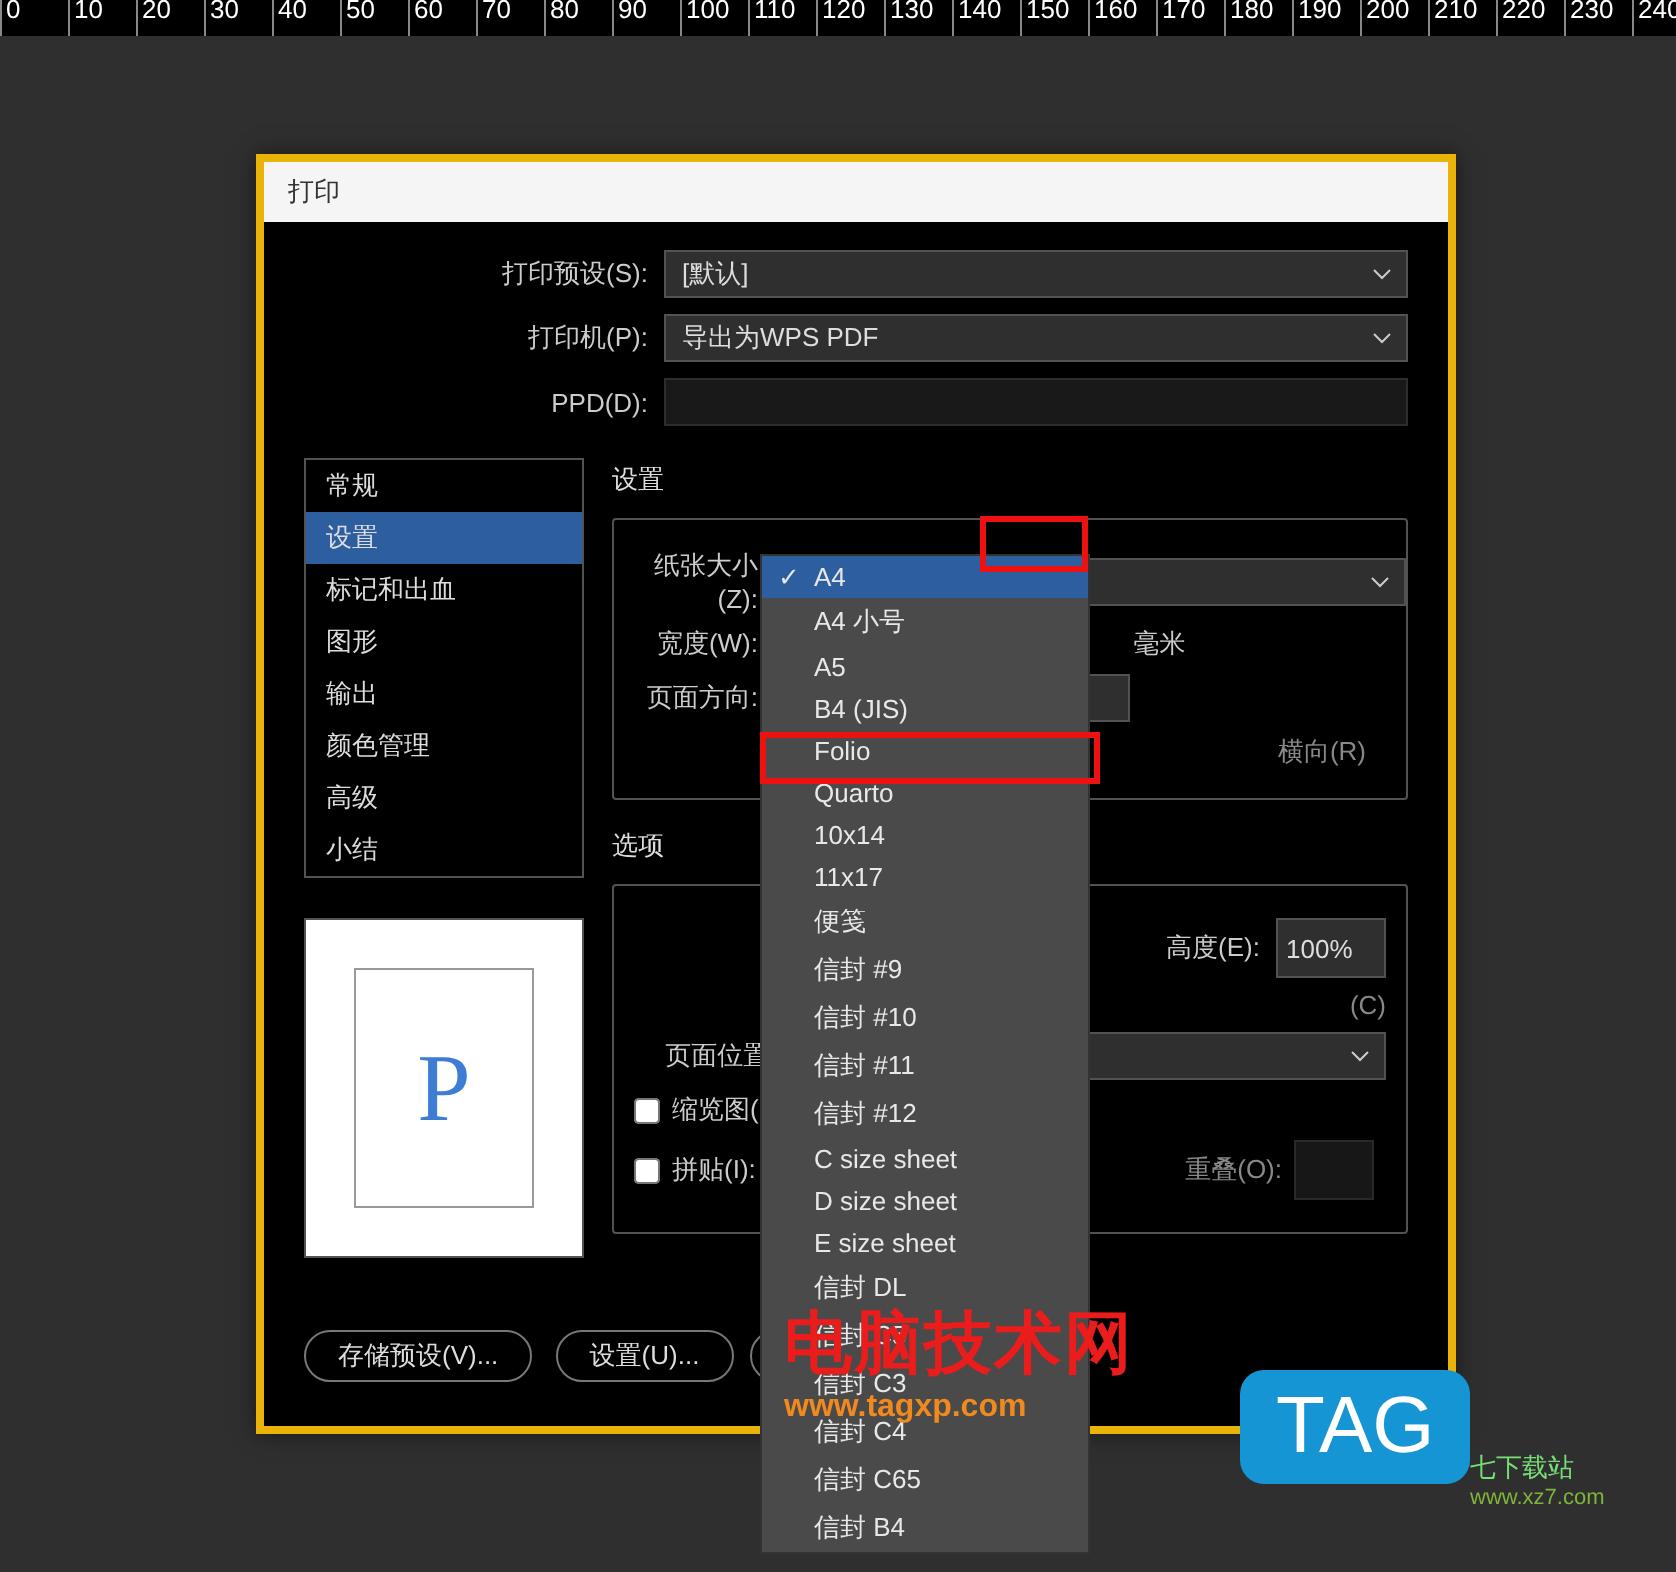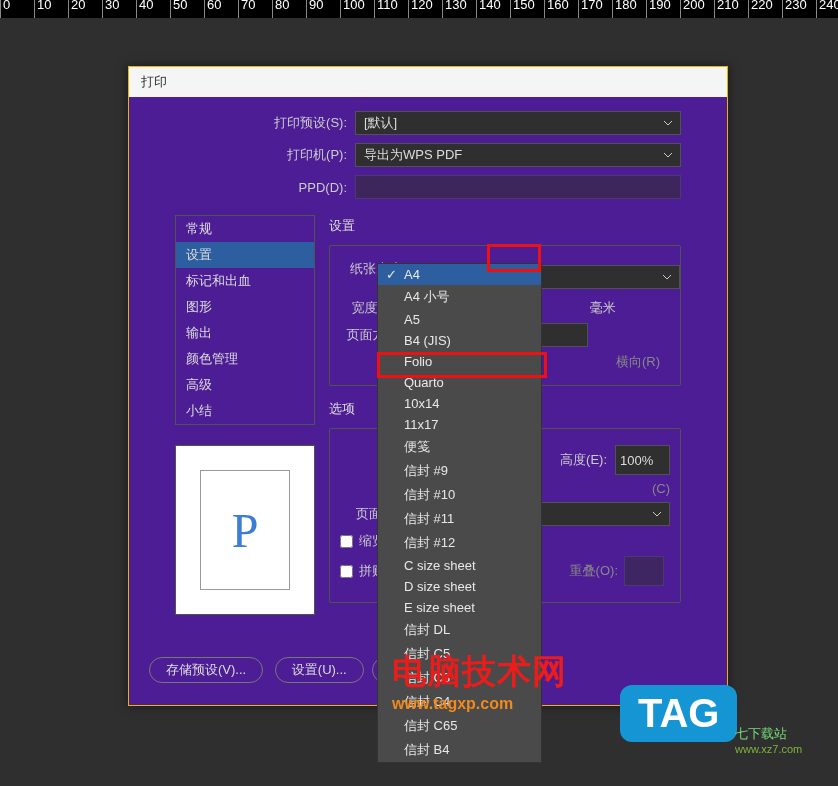--- a/index.html
+++ b/index.html
@@ -1,22 +1,22 @@
 <!DOCTYPE html>
 <html><head>
 <meta charset="utf-8">
 <style>
 *{margin:0;padding:0;box-sizing:border-box;font-family:"Microsoft YaHei",sans-serif;font-size:13px}
 body{background:#2b2b2b;width:838px;height:786px;overflow:hidden;position:relative}
 .ruler{position:absolute;top:0;left:0;right:0;height:18px;background:#000;color:#fff;display:flex;font-size:9px;overflow:hidden}
 .ruler-tick{flex:0 0 34px;border-left:1px solid #888;padding-left:2px;line-height:10px}
 .canvas{position:absolute;top:18px;left:0;right:0;bottom:0;background:#2f2f2f}
-.dialog{position:absolute;top:48px;left:128px;width:600px;height:640px;background:#4c1d95;border:1px solid #eab308;box-shadow:0 0 10px rgba(0,0,0,.5)}
+.dialog{position:absolute;top:59px;left:128px;width:600px;height:640px;background:#000000;border:4px solid #eab308;box-shadow:0 0 10px rgba(0,0,0,.5)}
 .titlebar{height:30px;background:#f5f5f5;color:#333;padding:6px 12px}
-.body{padding:14px 46px;color:#ddd}
+.body{padding:14px 20px;color:#ddd}
 .row{display:flex;align-items:center;margin-bottom:8px}
 .lbl{text-align:right;padding-right:8px;color:#ccc}
 .tlbl{width:180px}
 .select{flex:1;height:24px;background:#2f2f2f;border:1px solid #525252;color:#ddd;display:flex;align-items:center;padding:0 8px;position:relative}
 .select.dis{opacity:.55}
 .chev{position:absolute;right:6px;top:5px}
 .chev svg{width:12px;height:12px}
 .main{display:flex;margin-top:16px}
 .sidebar{width:140px;border:1px solid #525252}
 .sbi{padding:4px 10px;color:#ddd;cursor:pointer}
@@ -36,21 +36,21 @@
 .dropdown{position:absolute;top:196px;left:248px;width:165px;background:#4a4a4a;border:1px solid #333;z-index:30;max-height:540px;overflow:visible}
 .dd-item{padding:3px 8px 3px 26px;color:#e8e8e8;position:relative}
 .dd-item.sel{background:#2d5ea0}
 .dd-item.sel::before{content:"✓";position:absolute;left:8px}
 .redbox{position:absolute;border:3px solid #e11;z-index:40;pointer-events:none}
 .btn{height:26px;padding:0 16px;border:1px solid #777;border-radius:14px;background:transparent;color:#ddd;display:inline-flex;align-items:center;margin-right:8px}
 .footer{position:absolute;bottom:14px;left:20px;right:20px;display:flex;justify-content:flex-start}
 .watermark{position:absolute;top:649px;left:392px;z-index:50;font-weight:bold}
 .wm1{color:#ea1c1c;font-size:34px;letter-spacing:1px}
 .wm2{color:#f08a1f;font-size:16px}
-.tag{position:absolute;top:685px;left:620px;background:#1695d4;color:#fff;font-weight:bold;font-size:40px;padding:6px 18px;border-radius:12px;z-index:50}
+.tag{position:absolute;top:685px;left:620px;background:#1695d4;color:#fff;font-weight:normal;font-size:40px;padding:6px 18px;border-radius:12px;z-index:50}
 .xz{position:absolute;top:725px;left:735px;z-index:50;color:#7d7;font-size:15px}
 .xz2{color:#7fb43b;font-size:11px}
 .numfield{width:55px;height:30px;background:#2f2f2f;border:1px solid #525252;color:#ddd;padding:0 4px}
 .hidden-select{height:24px;background:#2f2f2f;border:1px solid #525252;width:130px}
 </style>
 </head>
 <body>
 
 <div class="ruler">
     <div class="ruler-tick">0</div>

